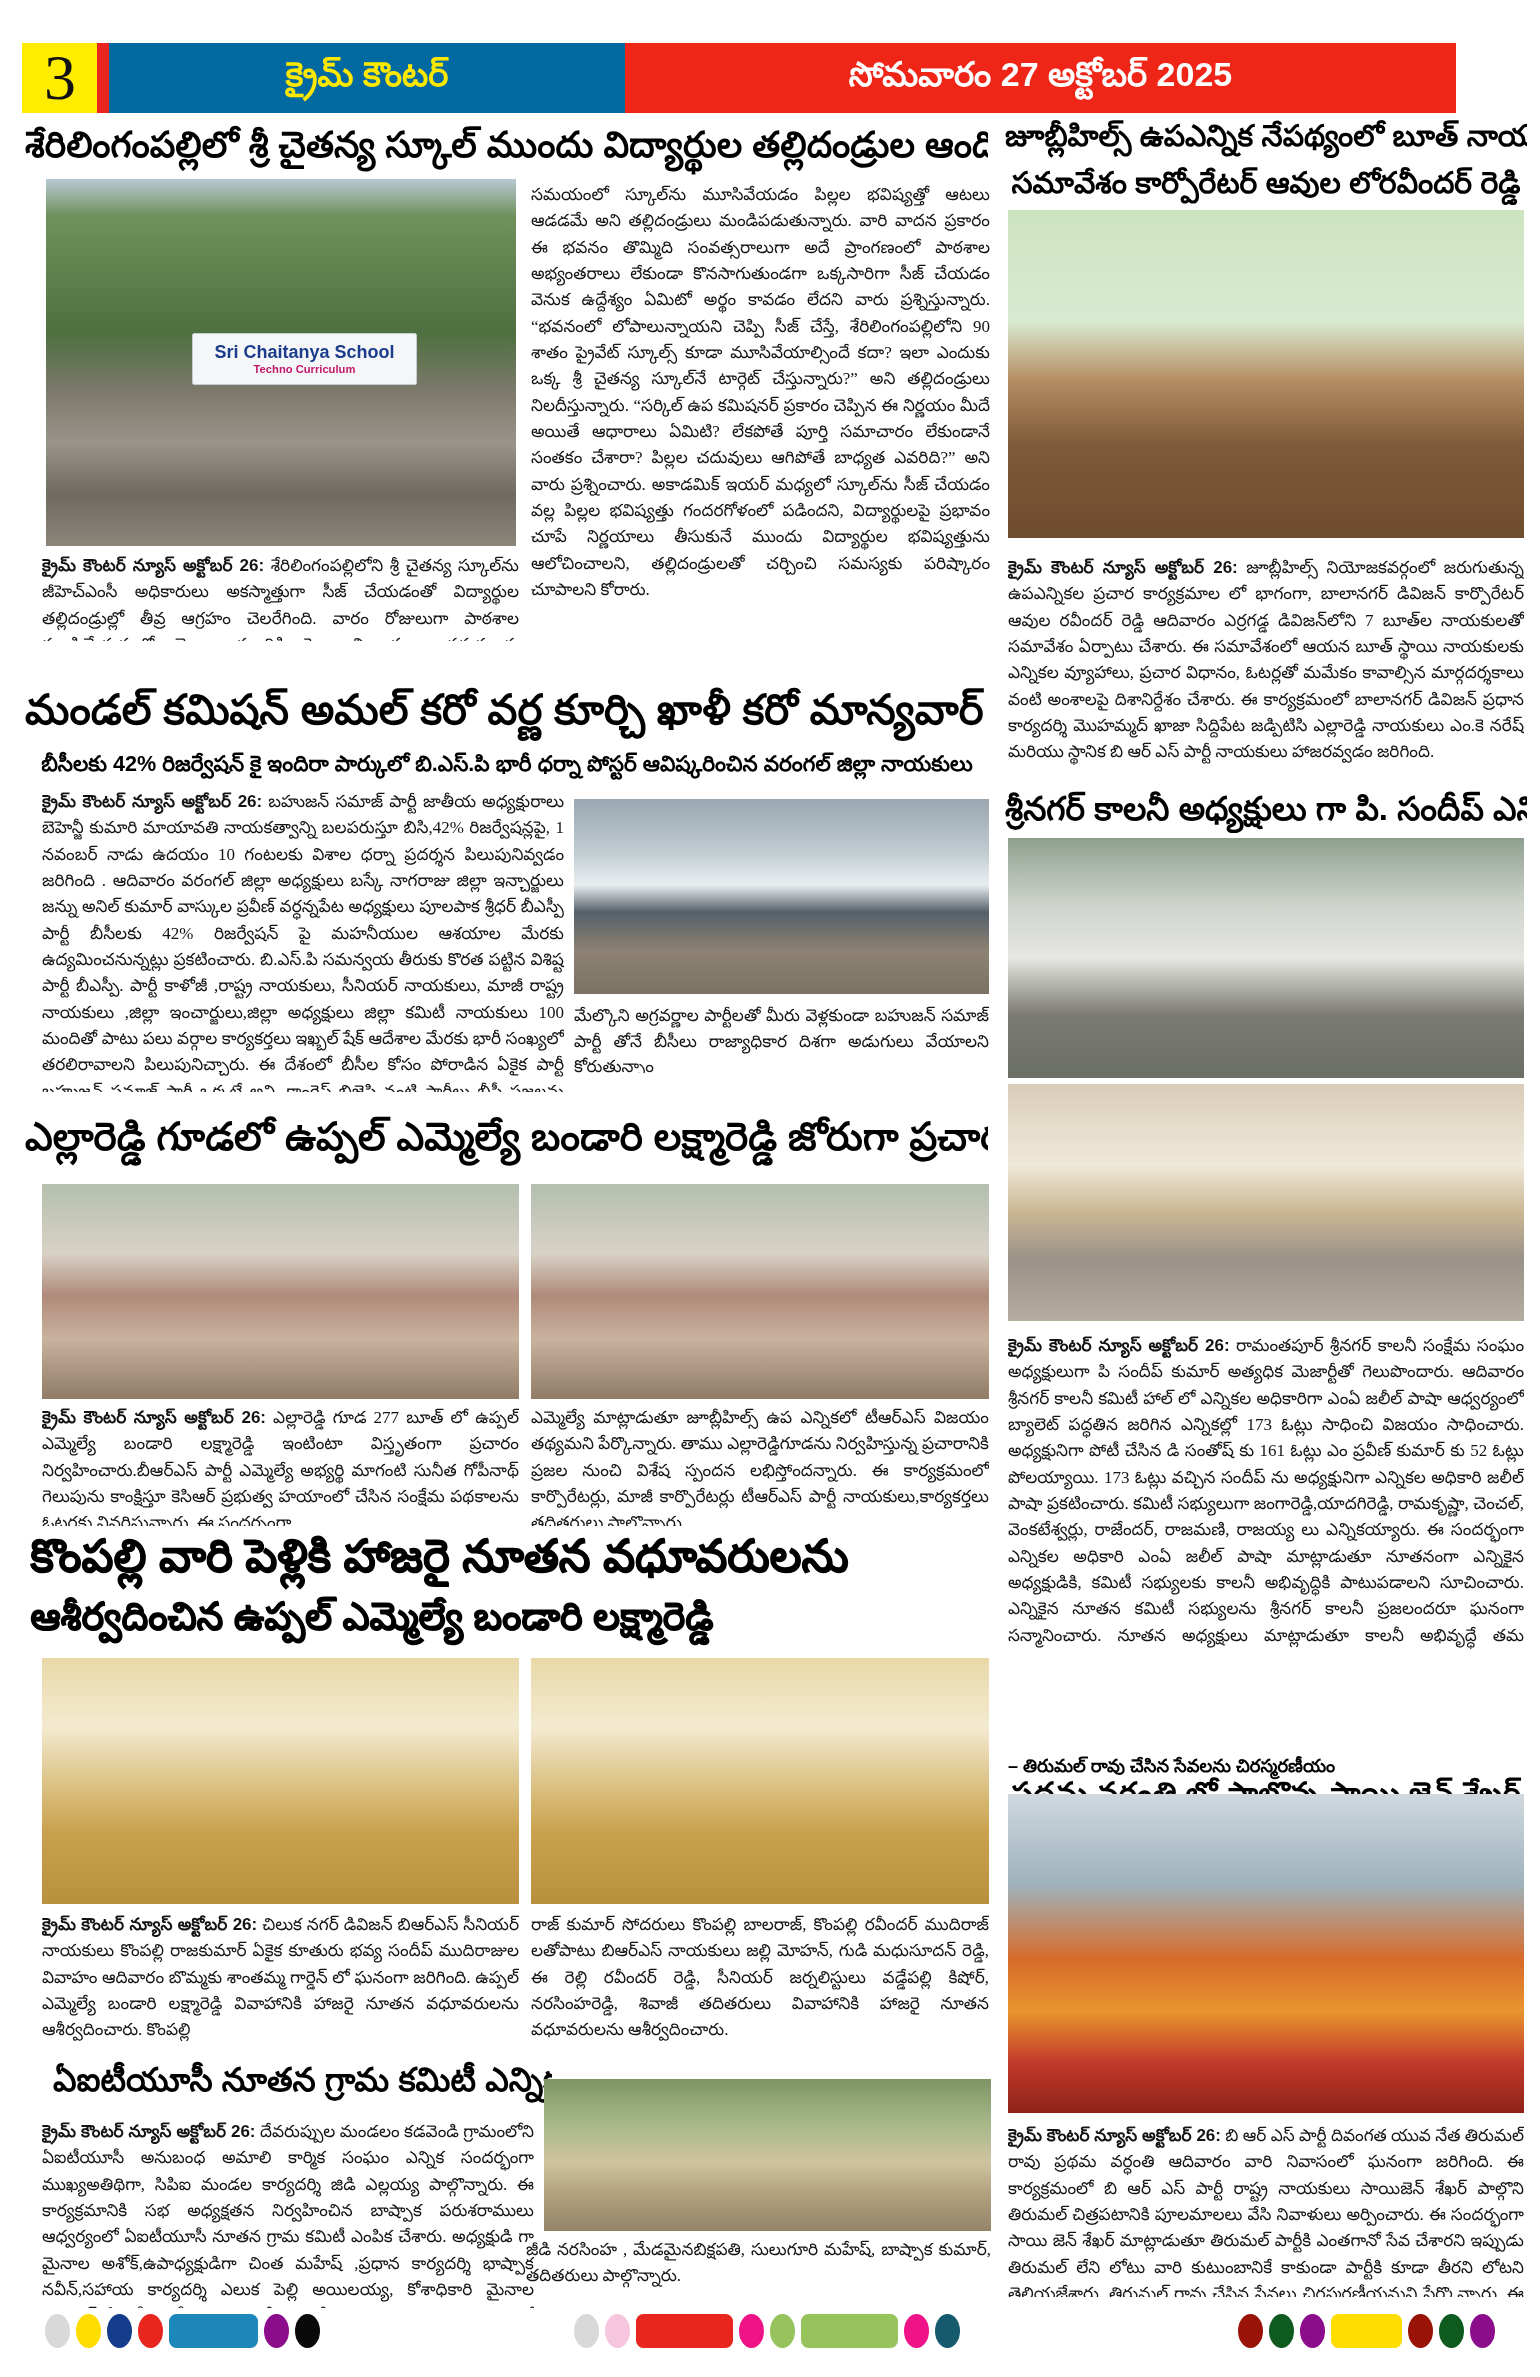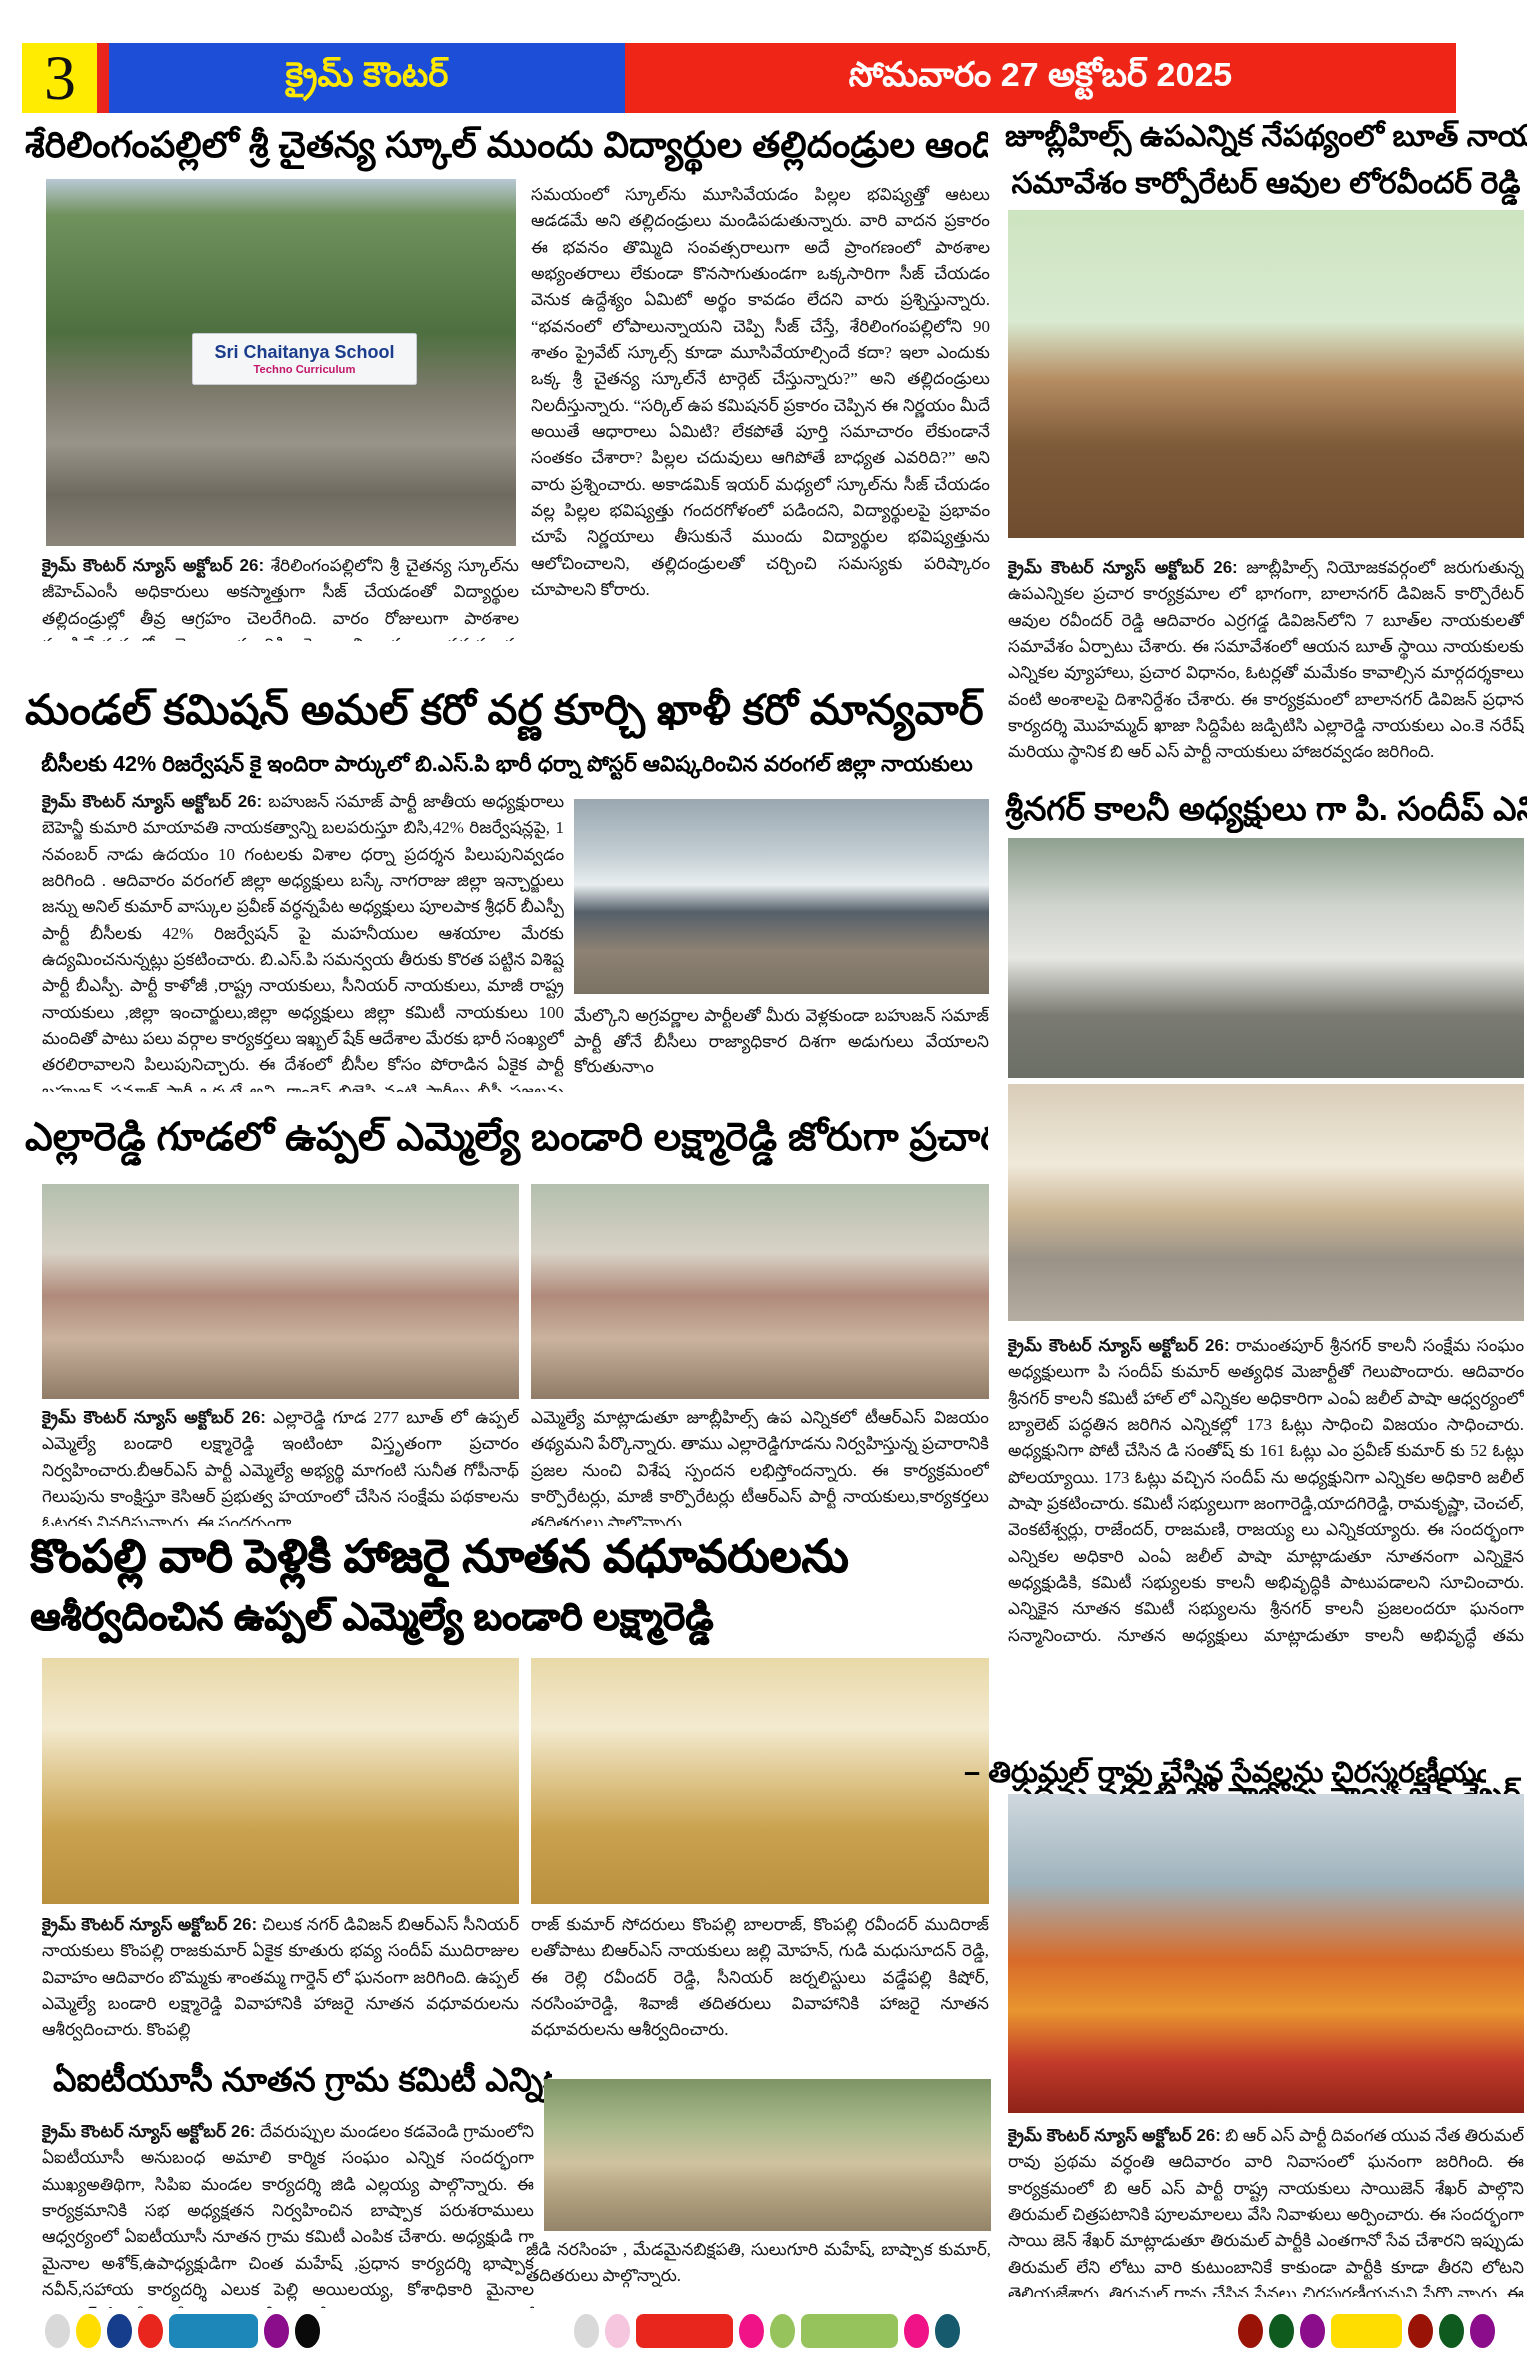--- a/index.html
+++ b/index.html
@@ -6,21 +6,21 @@
   html,body { background:#ffffff; }
   body { font-family:"Liberation Serif", serif; }
   .page { position:relative; width:1541px; height:2377px; background:#ffffff; overflow:hidden; }
   .abs { position:absolute; overflow:hidden; }
 
   
   .pagenum { left:22.4px; top:43px; width:75px; height:70px; background:#ffec00; color:#111;
              font-family:"Liberation Serif",serif; font-size:64px; font-weight:400;
              display:flex; align-items:center; justify-content:center; }
   .hdr-sliver { left:97px; top:43px; width:12px; height:70px; background:#e8261d; }
-  .masthead { left:109px; top:43px; width:516px; height:70px; background:#1d4ed8; color:#ffe800;
+  .masthead { left:109px; top:43px; width:516px; height:70px; background:#0369a1; color:#ffe800;
               font-family:"Liberation Sans",sans-serif; font-size:34px; font-weight:700;
               display:flex; align-items:center; justify-content:center; white-space:nowrap; }
   .datebar { left:625px; top:43px; width:831px; height:70px; background:#ee2517; color:#ffffff;
              font-family:"Liberation Sans",sans-serif; font-size:34px; font-weight:700;
              display:flex; align-items:center; justify-content:center; white-space:nowrap; }
 
   
   .headline { font-family:"Liberation Sans",sans-serif; font-weight:800; color:#000;
               line-height:1.16; white-space:nowrap; }
   .headline.center { text-align:center; }
@@ -122,21 +122,21 @@
   <div class="abs photo ph-wedding" style="left:531px;top:1658px;width:458px;height:246px;"></div>
   <div class="abs body-text" style="left:42px;top:1912px;width:477px;height:136px;">
     <b>క్రైమ్ కౌంటర్ న్యూస్ అక్టోబర్ 26:</b> 
     <span>చిలుక నగర్ డివిజన్ బిఆర్ఎస్ సీనియర్ నాయకులు కొంపల్లి రాజకుమార్ ఏకైక కూతురు భవ్య సందీప్ ముదిరాజుల వివాహం ఆదివారం బొమ్మకు శాంతమ్మ గార్డెన్ లో ఘనంగా జరిగింది. ఉప్పల్ ఎమ్మెల్యే బండారి లక్ష్మారెడ్డి వివాహానికి హాజరై నూతన వధూవరులను ఆశీర్వదించారు. కొంపల్లి</span>
   </div>
   <div class="abs body-text" style="left:531px;top:1912px;width:458px;height:136px;">
     <span>రాజ్ కుమార్ సోదరులు కొంపల్లి బాలరాజ్, కొంపల్లి రవీందర్ ముదిరాజ్ లతోపాటు బిఆర్ఎస్ నాయకులు జల్లి మోహన్, గుడి మధుసూదన్ రెడ్డి, ఈ రెల్లి రవీందర్ రెడ్డి, సీనియర్ జర్నలిస్టులు వడ్డేపల్లి కిషోర్, నరసింహరెడ్డి, శివాజీ తదితరులు వివాహానికి హాజరై నూతన వధూవరులను ఆశీర్వదించారు.</span>
   </div>
 
   <div class="abs headline center" style="left:1005px;top:1776px;width:522px;height:40px;font-size:31px;">ప్రథమ వర్ధంతి లో పాల్గొన్న సాయి జెన్ శేఖర్</div>
-  <div class="abs headline" style="left:964px;top:1756px;width:522px;height:34px;font-size:29px;">– తిరుమల్ రావు చేసిన సేవలను చిరస్మరణీయం</div>
+  <div class="abs headline" style="left:1008px;top:1756px;width:522px;height:34px;font-size:18px;">– తిరుమల్ రావు చేసిన సేవలను చిరస్మరణీయం</div>
   <div class="abs photo ph-tribute" style="left:1008px;top:1794px;width:516px;height:319px;"></div>
   <div class="abs body-text" style="left:1008px;top:2123px;width:516px;height:174px;">
     <b>క్రైమ్ కౌంటర్ న్యూస్ అక్టోబర్ 26:</b> 
     <span>బి ఆర్ ఎస్ పార్టీ దివంగత యువ నేత తిరుమల్ రావు ప్రథమ వర్ధంతి ఆదివారం వారి నివాసంలో ఘనంగా జరిగింది. ఈ కార్యక్రమంలో బి ఆర్ ఎస్ పార్టీ రాష్ట్ర నాయకులు సాయిజెన్ శేఖర్ పాల్గొని తిరుమల్ చిత్రపటానికి పూలమాలలు వేసి నివాళులు అర్పించారు. ఈ సందర్భంగా సాయి జెన్ శేఖర్ మాట్లాడుతూ తిరుమల్ పార్టీకి ఎంతగానో సేవ చేశారని ఇప్పుడు తిరుమల్ లేని లోటు వారి కుటుంబానికే కాకుండా పార్టీకి కూడా తీరని లోటని తెలియజేశారు. తిరుమల్ రావు చేసిన సేవలు చిరస్మరణీయమని పేర్కొన్నారు. ఈ కార్యక్రమంలో తిరుమల్ అన్న వాసు, కట్ట బుచ్చన్న గౌడ్, చంద్రశేఖర్, సాయి తదితరులు పాల్గొన్నారు.</span>
   </div>
 
   <div class="abs headline" style="left:37px;top:2061px;width:499px;height:48px;font-size:33px;margin-left:16px;">ఏఐటీయూసీ నూతన గ్రామ కమిటీ ఎన్నిక</div>
   <div class="abs body-text" style="left:42px;top:2119px;width:492px;height:189px;">
     <b>క్రైమ్ కౌంటర్ న్యూస్ అక్టోబర్ 26:</b> 
     <span>దేవరుప్పుల మండలం కడవెండి గ్రామంలోని ఏఐటీయూసీ అనుబంధ అమాలి కార్మిక సంఘం ఎన్నిక సందర్భంగా ముఖ్యఅతిథిగా, సిపిఐ మండల కార్యదర్శి జిడి ఎల్లయ్య పాల్గొన్నారు. ఈ కార్యక్రమానికి సభ అధ్యక్షతన నిర్వహించిన బాష్పాక పరుశరాములు ఆధ్వర్యంలో ఏఐటీయూసీ నూతన గ్రామ కమిటీ ఎంపిక చేశారు. అధ్యక్షుడి గా మైనాల అశోక్,ఉపాధ్యక్షుడిగా చింత మహేష్ ,ప్రధాన కార్యదర్శి భాష్పాక నవీన్,సహాయ కార్యదర్శి ఎలుక  పెల్లి అయిలయ్య, కోశాధికారి మైనాల సుధాకర్, ఏఐటీయూసీ   ఆధ్వర్యంలో ఎన్నుకోవడం జరిగింది. ఈ కార్యక్రమంలో భాష ఉప్పలయ్య, మాసంపల్లి వాన కొండయ్య, పైండ్ల  సుధాకర్,</span>

